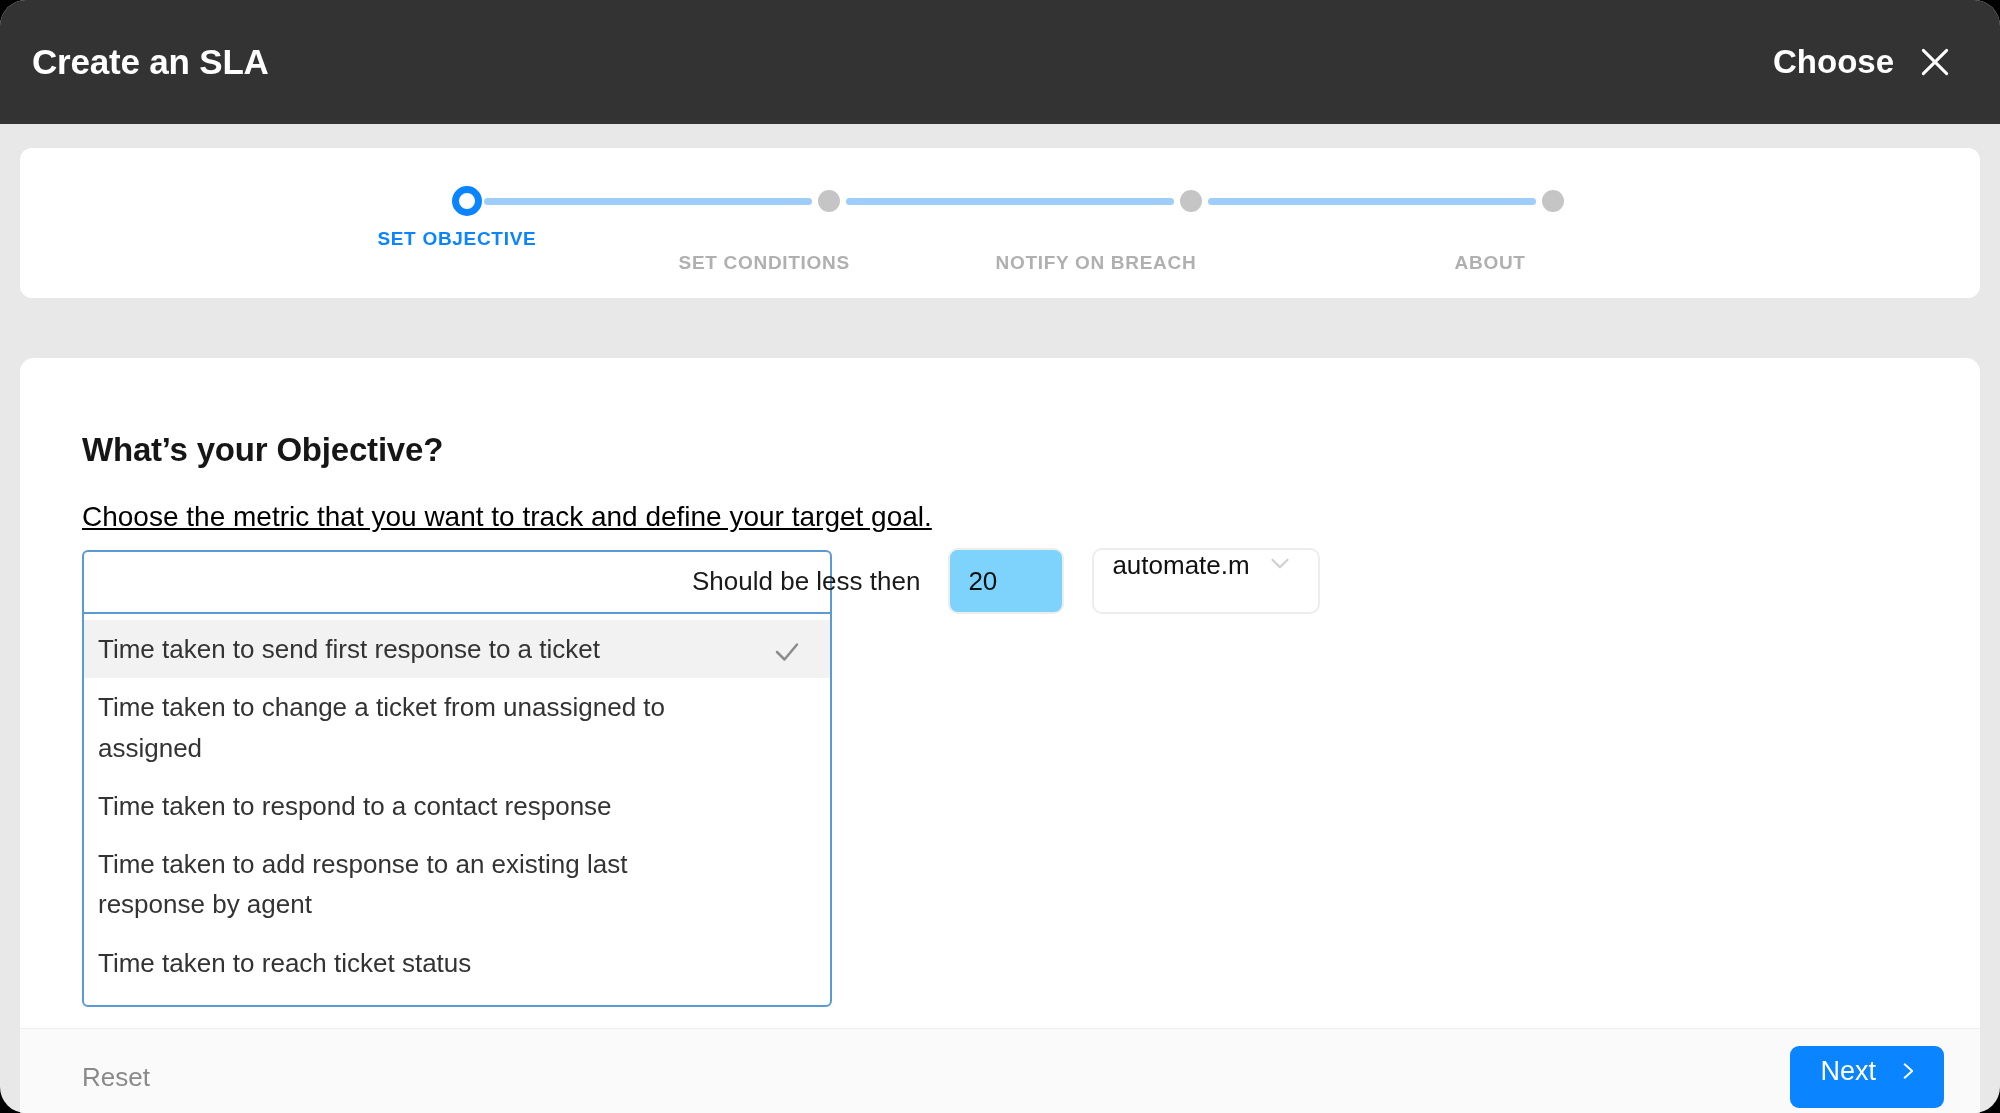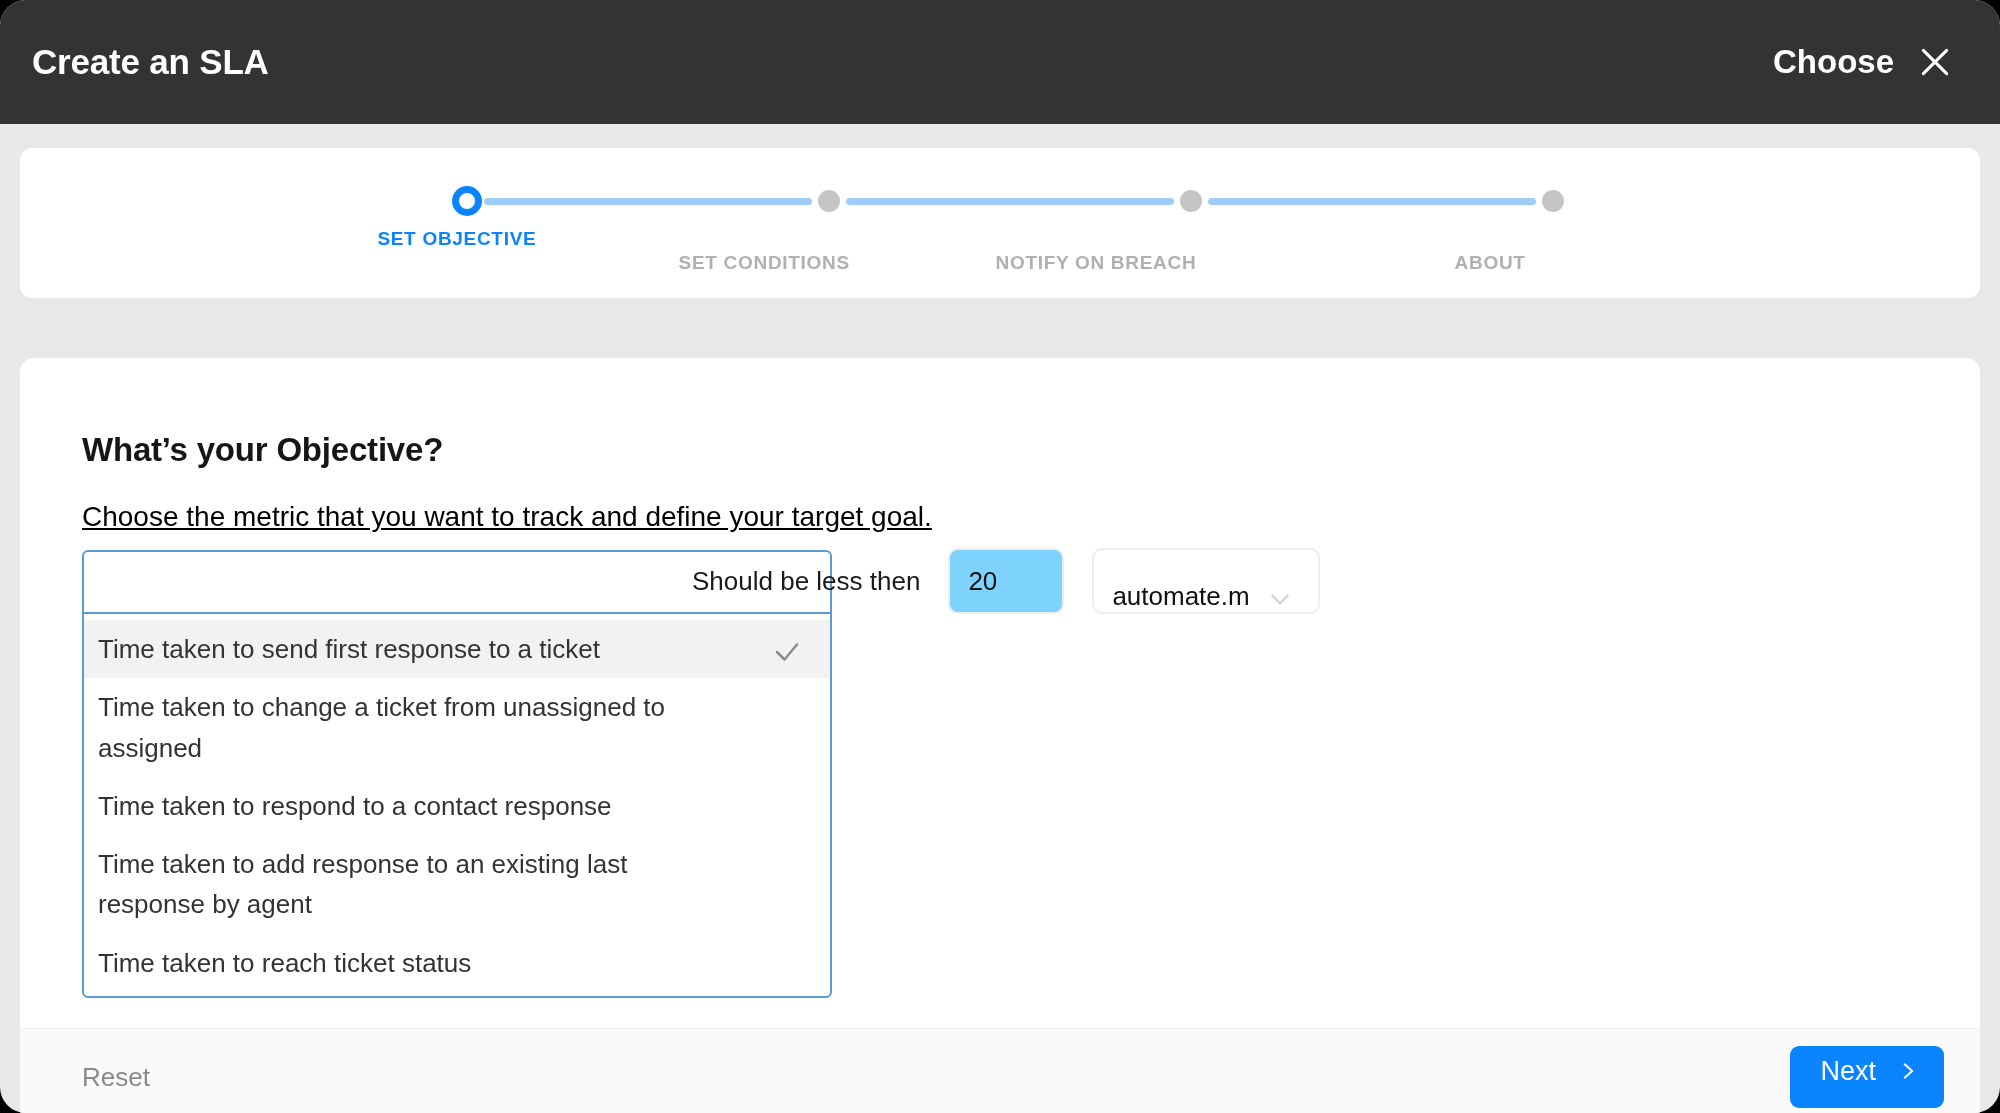--- a/index.html
+++ b/index.html
@@ -182,21 +182,21 @@
     border: none;
     border-bottom: 2px solid #5b9bd5;
     outline: none;
     padding: 0 18px;
     font-size: 25px;
     font-family: "Liberation Sans", sans-serif;
     color: #222222;
     background: transparent;
     border-radius: 4px 4px 0 0;
   }
-  .combo-list { padding: 6px 0 4px 0; }
+  .combo-list { padding: 6px 0 13px 0; }
   .combo-option {
     position: relative;
     display: flex;
     align-items: flex-start;
     justify-content: space-between;
     padding: 9px 22px 9px 14px;
     font-size: 26px;
     line-height: 1.55;
     color: #333333;
     cursor: pointer;
@@ -237,21 +237,21 @@
     color: #111111;
     outline: none;
   }
   .target-unit {
     width: 228px;
     height: 66px;
     border: 2px solid #ededed;
     border-radius: 10px;
     background: #ffffff;
     display: flex;
-    align-items: flex-end;
+    align-items: flex-start;
     justify-content: space-between;
     padding: 0 25px 0 18px;
     cursor: pointer;
   }
   .target-unit-text { font-size: 26px; color: #111111; }
   .chevron-down { width: 26px; height: 26px; }
 
   
   .card-footer {
     position: absolute;

